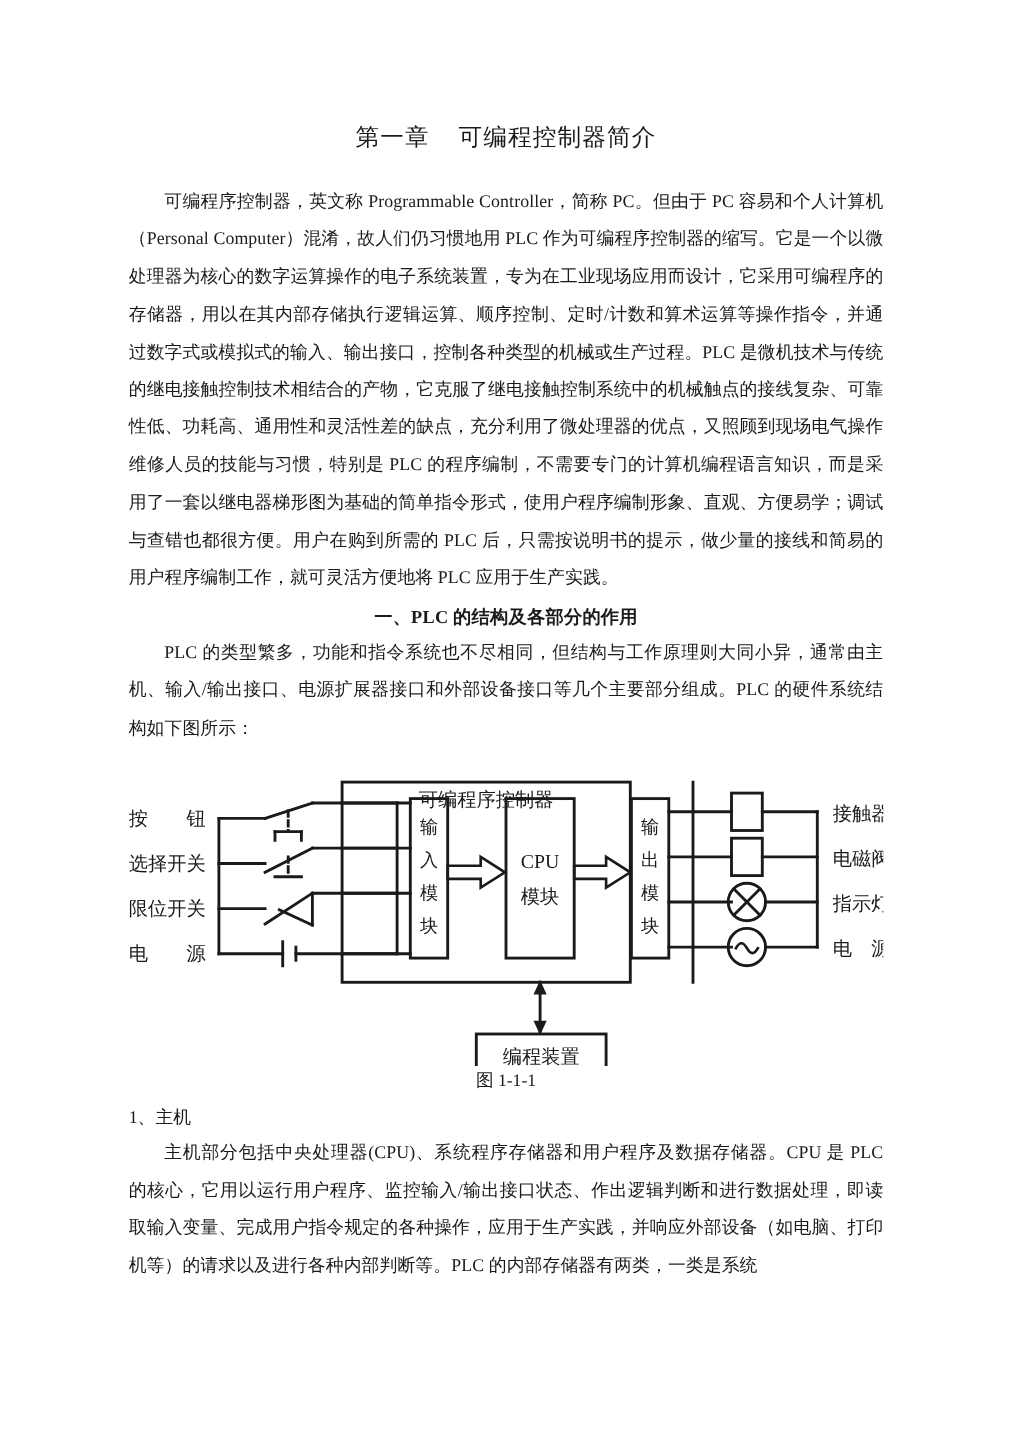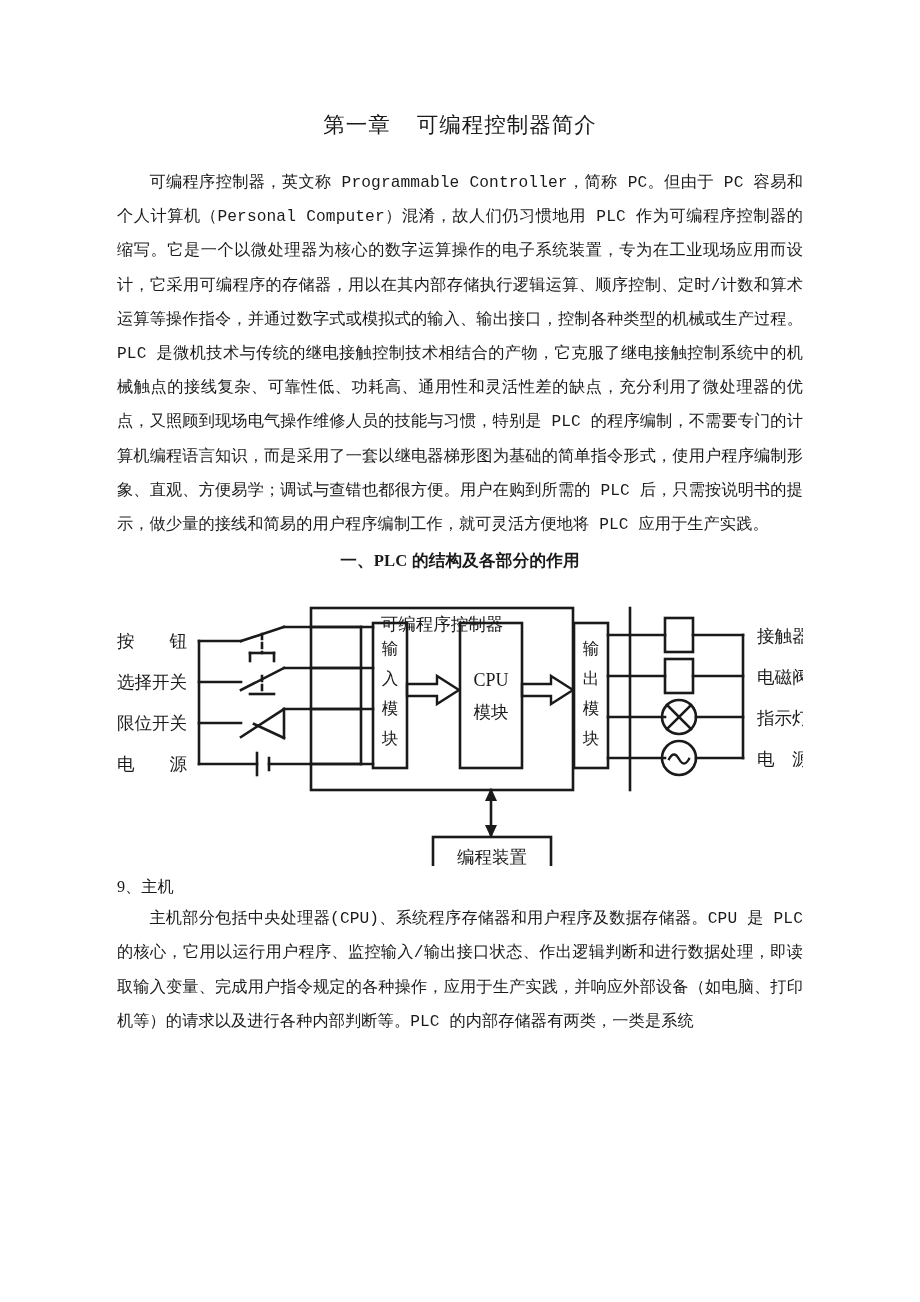--- a/index.html
+++ b/index.html
@@ -42,21 +42,20 @@
   .doc-title .gap { display: inline-block; width: 26px; }
 
   
   p.body {
     font-size: 16.2px;
     line-height: 34.2px;
     margin: 0;
     text-align: justify;
     text-justify: inter-ideograph;
     letter-spacing: 0.1px;
-    font-family: Liberation Mono, monospace;
   }
   p.first { margin-top: 27px; }
   p.indent { text-indent: 2em; }
 
   h2.section {
     font-size: 16.6px;
     line-height: 30px;
     font-weight: bold;
     margin: 4px 0 0 0;
     letter-spacing: 0.2px;
@@ -93,20 +92,21 @@
   <div class="content">
 
     <h1 class="doc-title">
       <span>第一章</span><span class="gap"></span><span>可编程控制器简介</span>
     </h1>
 
     <p class="body first indent">可编程序控制器，英文称 Programmable Controller，简称 PC。但由于 PC 容易和个人计算机（Personal Computer）混淆，故人们仍习惯地用 PLC 作为可编程序控制器的缩写。它是一个以微处理器为核心的数字运算操作的电子系统装置，专为在工业现场应用而设计，它采用可编程序的存储器，用以在其内部存储执行逻辑运算、顺序控制、定时/计数和算术运算等操作指令，并通过数字式或模拟式的输入、输出接口，控制各种类型的机械或生产过程。PLC 是微机技术与传统的继电接触控制技术相结合的产物，它克服了继电接触控制系统中的机械触点的接线复杂、可靠性低、功耗高、通用性和灵活性差的缺点，充分利用了微处理器的优点，又照顾到现场电气操作维修人员的技能与习惯，特别是 PLC 的程序编制，不需要专门的计算机编程语言知识，而是采用了一套以继电器梯形图为基础的简单指令形式，使用户程序编制形象、直观、方便易学；调试与查错也都很方便。用户在购到所需的 PLC 后，只需按说明书的提示，做少量的接线和简易的用户程序编制工作，就可灵活方便地将 PLC 应用于生产实践。</p>
 
     <h2 class="section">一、PLC 的结构及各部分的作用</h2>
 
+    <p class="body indent">PLC 的类型繁多，功能和指令系统也不尽相同，但结构与工作原理则大同小异，通常由主机、输入/输出接口、电源扩展器接口和外部设备接口等几个主要部分组成。PLC 的硬件系统结构如下图所示：</p>
 
     <div class="figure-wrap">
       <svg class="figure-svg" width="686" height="268" viewBox="0 0 686 268">
         <g stroke="#1a1a1a" fill="none" stroke-width="2.6" stroke-linecap="square">
 
           <rect x="194" y="10" width="262" height="182"></rect>
 
           <g fill="#1a1a1a" stroke="none" font-size="17.5" text-anchor="start">
             <text x="0" y="49">按　　钮</text>
             <text x="0" y="90">选择开关</text>
@@ -214,19 +214,20 @@
             <text x="474" y="86">出</text>
             <text x="474" y="116">模</text>
             <text x="474" y="146">块</text>
           </g>
 
           <text x="375" y="265" font-size="17.5" text-anchor="middle">编程装置</text>
         </g>
       </svg>
     </div>
 
-
-    <h3 class="subsec">9、主机</h3>
+    <div class="fig-caption">图 1-1-1</div>
+
+    <h3 class="subsec">1、主机</h3>
 
     <p class="body indent">主机部分包括中央处理器(CPU)、系统程序存储器和用户程序及数据存储器。CPU 是 PLC 的核心，它用以运行用户程序、监控输入/输出接口状态、作出逻辑判断和进行数据处理，即读取输入变量、完成用户指令规定的各种操作，应用于生产实践，并响应外部设备（如电脑、打印机等）的请求以及进行各种内部判断等。PLC 的内部存储器有两类，一类是系统</p>
 
   </div>
 </div>
 
 </body></html>

